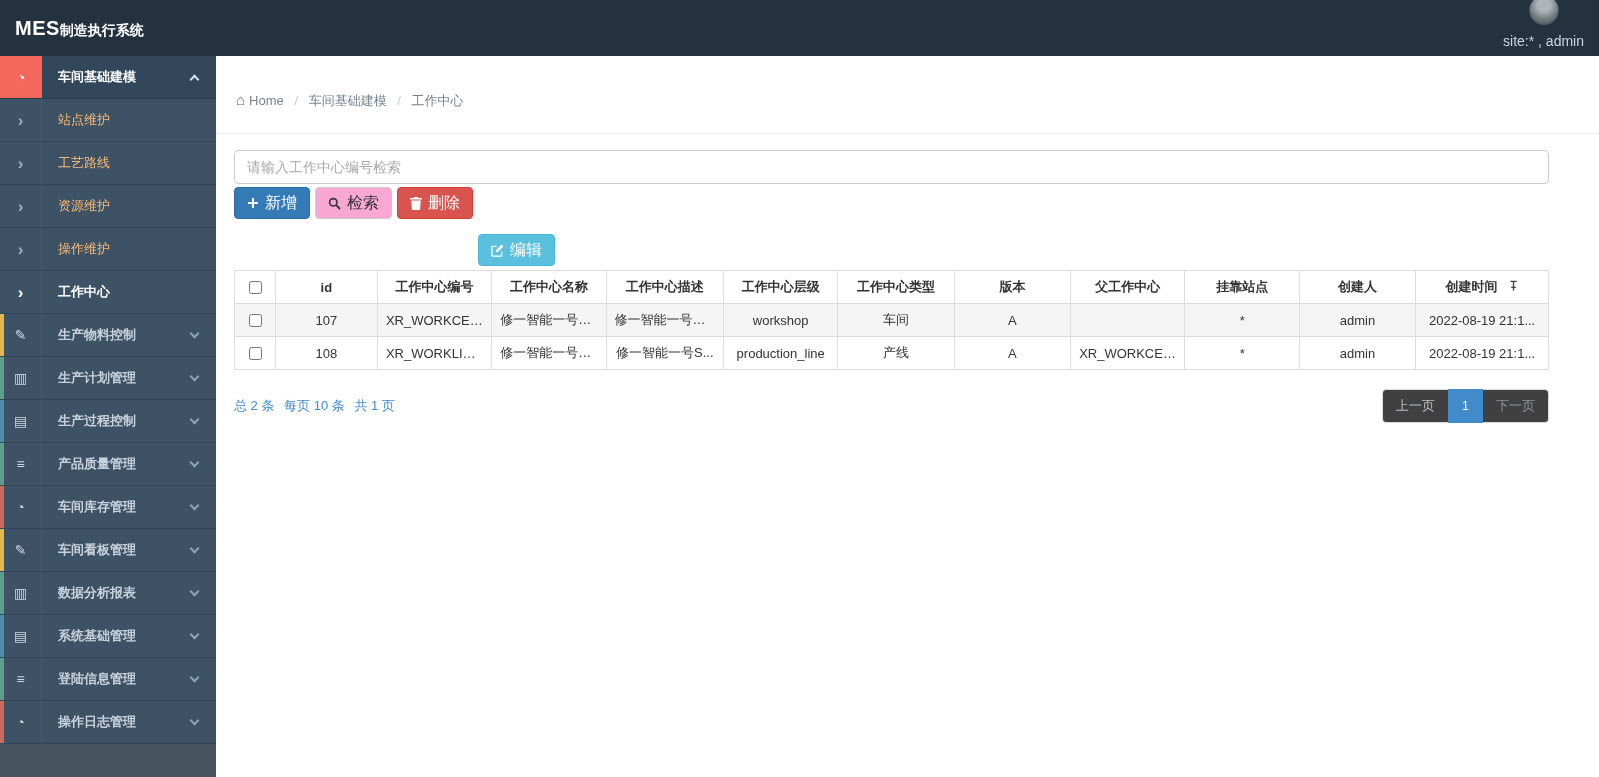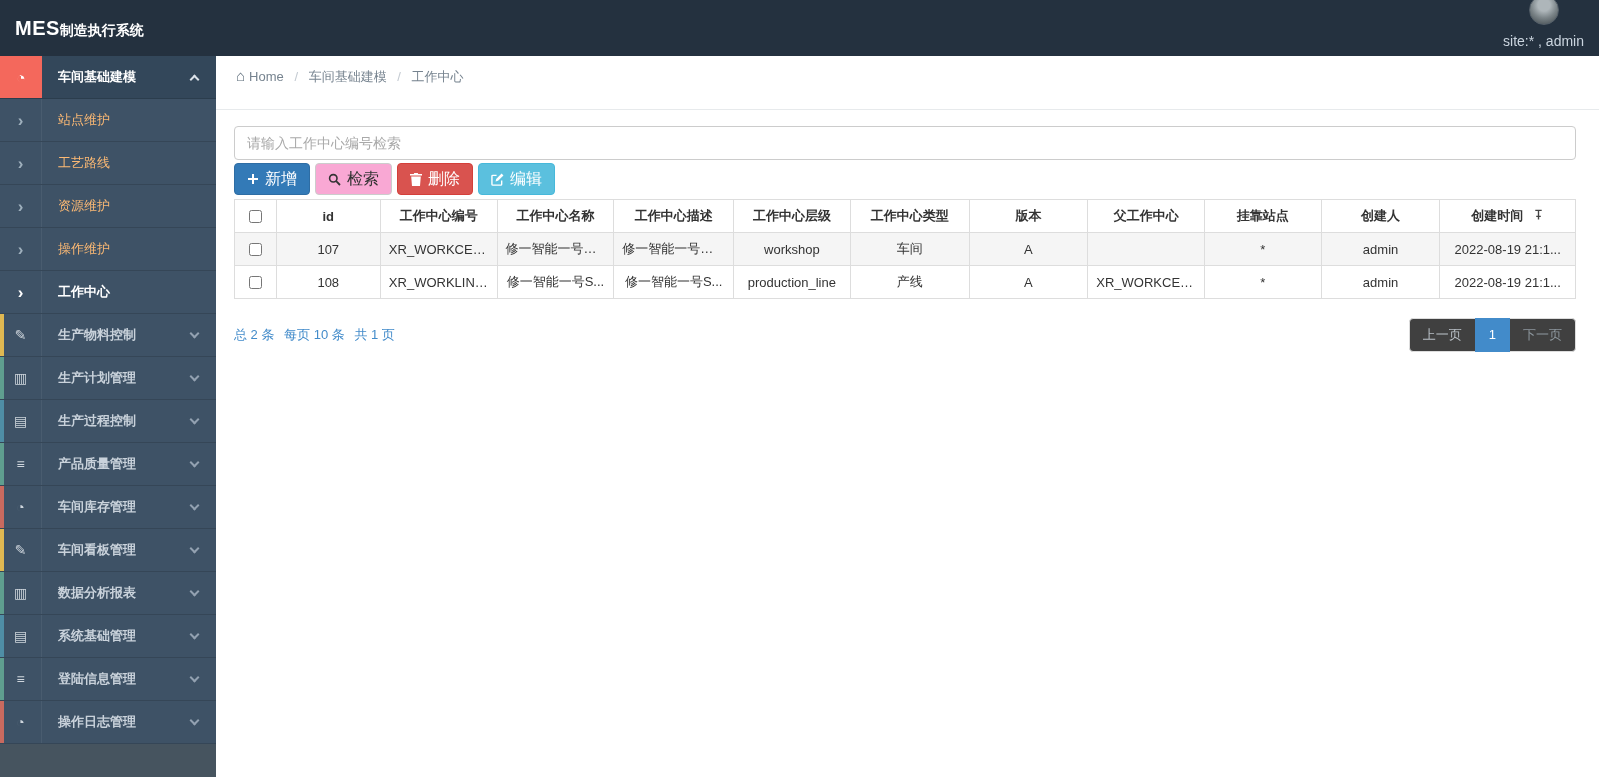--- a/index.html
+++ b/index.html
@@ -50,41 +50,41 @@
   .chev {
     width:7px; height:7px; margin-right:18px; flex-shrink:0;
     border-right:2px solid #93a1b1; border-bottom:2px solid #93a1b1;
   }
   .chev.down { transform:rotate(45deg); margin-top:-3px; }
   .chev.up { transform:rotate(225deg); margin-top:4px; border-color:#dbe2e9; }
   
   .main { flex:1; background:#fff; min-width:0; }
   .breadcrumb {
     height:54px; line-height:39px; padding:0 20px; background:#fff;
-    border-bottom:1px solid #e7eaec; color:#76838f; font-size:13px; white-space:nowrap;
+    border-bottom:1px solid #e7eaec; color:#76838f; font-size:13px; white-space:nowrap;margin-top:24px;
   }
   .home-glyph { color:#5b6b79; font-size:15px; margin-right:4px; }
   .bc-sep { color:#c3cad1; margin:0 7px; }
   .bc-home, .bc-item { color:#76838f; }
-  .content { padding:16px 23px 0 18px; }
+  .content { padding:16px 50px 0 18px; }
   .search-input {
     width:100%; height:34px; border:1px solid #ccc; border-radius:4px;
     padding:6px 12px; font-size:14px; color:#555; outline:none;
   }
   .search-input::placeholder { color:#a9a9a9; }
   .btn-row { margin-top:3px; display:flex; gap:5px; }
   .btn {
     height:32px; padding:0 12px; font-size:16px; border-radius:4px;
     border:1px solid transparent; display:inline-flex; align-items:center; gap:6px;
     color:#fff; cursor:pointer; line-height:1;
   }
   .btn-primary { background:#337ab7; border-color:#2e6da4; }
   .btn-default { background:#f9a8d4; border-color:#ccc; color:#333; }
   .btn-danger  { background:#d9534f; border-color:#d43f3a; }
-  .btn-info    { background:#5bc0de; border-color:#46b8da; }
+  .btn-info    { background:#5bc0de; border-color:#46b8da;margin-top:47px; }
   
   table.grid { border-collapse:collapse; width:100%; margin-top:4px; table-layout:fixed; }
   .grid th, .grid td {
     border:1px solid #ddd; height:33px; padding:0 8px; text-align:center;
     font-size:13px; white-space:nowrap; overflow:hidden; text-overflow:ellipsis;
   }
   .grid th { font-weight:bold; background:#fff; cursor:pointer; }
   .grid tbody tr:nth-child(odd) { background:#f5f5f5; }
   .grid .cb { width:40px; }
   

